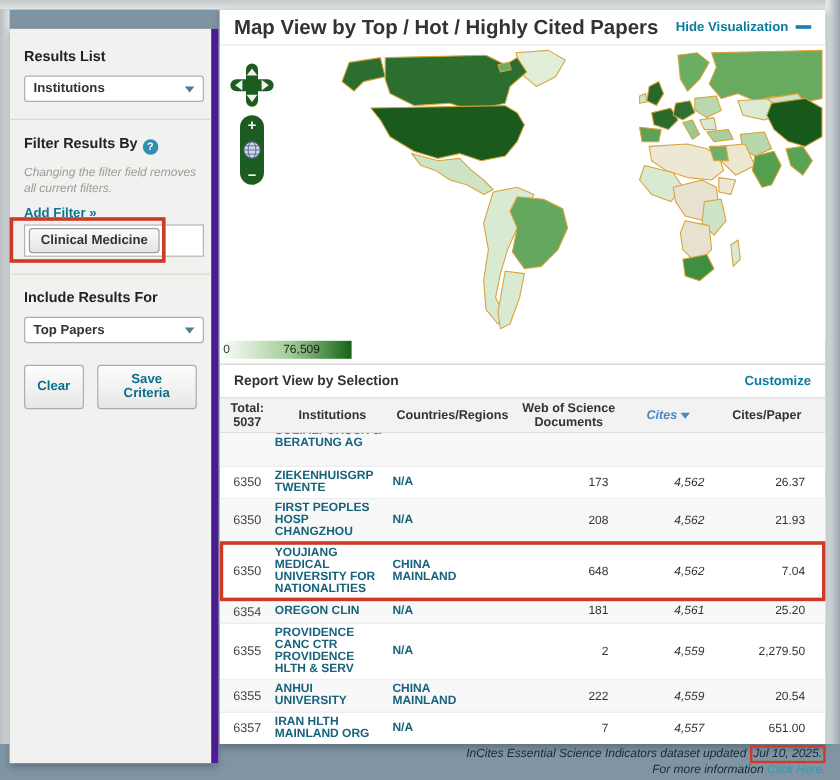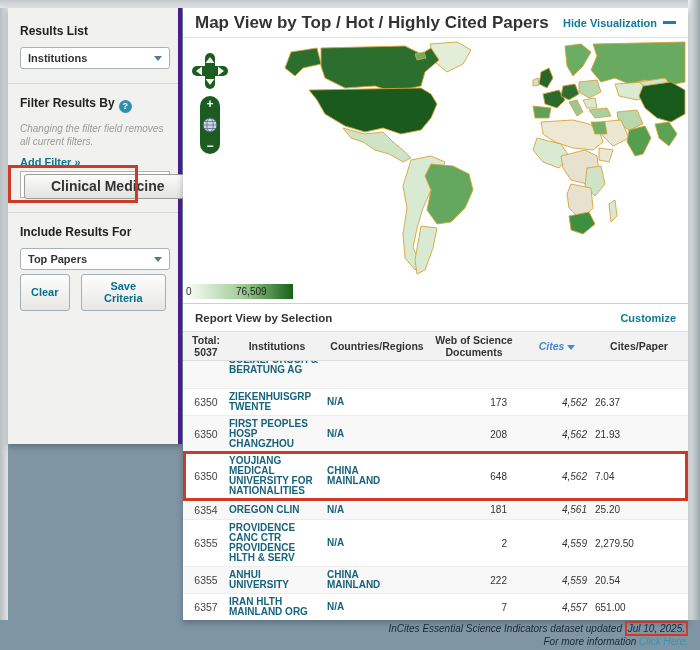--- a/index.html
+++ b/index.html
@@ -15,22 +15,22 @@
     background:linear-gradient(to bottom,#c3c8ca,#e4e6e7); }
   .frame-left { position:absolute; left:0; top:8px; width:8px; height:612px;
     background:linear-gradient(to right,#b9bec0,#e0e3e4); }
   .frame-right { position:absolute; left:688px; top:0; width:12px; height:620px;
     background:linear-gradient(to right,#edefef,#9aa5ac); }
   .footer-area { position:absolute; left:0; top:620px; width:700px; height:30px;
     background:#8095a3; }
 
   
   .sidebar {
-    position:absolute; left:8px; top:8px; width:174px; height:436px;
-    background:#f1f1ef; border-right:4px solid #4c1d95;
+    position:absolute; left:8px; top:24px; width:174px; height:612px;
+    background:#f1f1ef; border-right:6px solid #4c1d95;
     box-shadow:0 3px 6px rgba(30,45,60,.35);
     padding:10px 12px; font-size:11px; color:#333;
   }
   .sb-h { font-size:12px; font-weight:bold; color:#222; margin:6px 0 9px; }
   .selectbox {
     width:150px; height:22px; background:#fff; border:1px solid #a9b1b6;
     border-radius:3px; display:flex; align-items:center; justify-content:space-between;
     padding:0 7px; font-size:11px; font-weight:bold; color:#333; cursor:pointer;
   }
   .chev { width:0; height:0; border-left:4px solid transparent;
@@ -38,28 +38,28 @@
   .sb-div { border-top:1px solid #d9d9d6; margin:14px -12px 12px; }
   .help-ic { display:inline-block; width:13px; height:13px; border-radius:50%;
     background:#2e8fb0; color:#fff; font-size:9px; font-weight:bold;
     text-align:center; line-height:13px; vertical-align:-2px; margin-left:4px; cursor:pointer; }
   .sb-note { font-style:italic; color:#9b9b98; font-size:10px; line-height:1.3;
     margin:7px 0 8px; }
   .add-filter { color:#0d7593; font-weight:bold; font-size:11px; cursor:pointer; }
   .filter-field { position:relative; margin-top:3px; width:150px; height:27px;
     background:#fff; border:1px solid #b3b3b0; }
   .chip {
-    position:absolute; left:3px; top:2px; padding:3px 26px 4px;
+    position:absolute; left:3px; top:2px; padding:3px 9px 4px;
     background:linear-gradient(to bottom,#fbfbfb,#e3e3e1);
     border:1px solid #9d9d9a; border-radius:3px;
-    font-size:14px; font-weight:bold; color:#333; cursor:pointer; white-space:nowrap;
+    font-size:11px; font-weight:bold; color:#333; cursor:pointer; white-space:nowrap;
   }
   .red-frame { position:absolute; border:3px solid #cf3a28; pointer-events:none; }
   .rf-clinical { left:-13px; top:-7px; width:130px; height:38px; }
-  .sb-buttons { display:flex; gap:11px; margin-top:4px; }
+  .sb-buttons { display:flex; gap:11px; margin-top:18px; }
   .sb-btn {
     padding:5px 10px 6px; background:linear-gradient(to bottom,#fdfdfd,#e7e7e5);
     border:1px solid #a6afb5; border-radius:3px;
     font-size:11px; font-weight:bold; color:#0a6e8d; cursor:pointer;
   }
 
   
   .main {
     position:absolute; left:183px; top:8px; width:505px; height:612px;
     background:#fff; box-shadow:0 3px 6px rgba(30,45,60,.35); overflow:hidden;
@@ -92,21 +92,21 @@
 
   .thead { display:flex; align-items:center; background:#f2f2f2;
     border-top:1px solid #ddd; border-bottom:1px solid #ddd; height:30px;
     font-size:10.5px; font-weight:bold; color:#333; }
   .th,.td { flex:none; }
   .c-rank { width:46px; text-align:center; }
   .c-inst { width:96px; }
   .c-country { width:104px; }
   .c-docs { width:90px; text-align:right; padding-right:12px; }
   .c-cites { width:76px; text-align:right; padding-right:8px;font-style:italic; }
-  .c-cp { width:88px; padding-right:12px; }
+  .c-cp { width:88px; text-align:right; padding-right:12px; }
   .thead .c-inst,.thead .c-country,.thead .c-docs { text-align:center; padding-right:0; }
   .thead .c-cites { text-align:center; padding-right:0; color:#4a87c7; cursor:pointer; }
   .thead .c-cp { text-align:center; padding-right:0; }
   .th-2l { line-height:12px; }
   .sort-tri { display:inline-block; width:0; height:0; border-left:4px solid transparent;
     border-right:4px solid transparent; border-top:5px solid #4a87c7; margin-left:3px; }
 
   .tr { display:flex; align-items:center; border-bottom:1px solid #ececec;
     font-size:10px; min-height:20px; padding:3px 0; }
   .tr:nth-child(odd) { background:#f8f8f8; }

